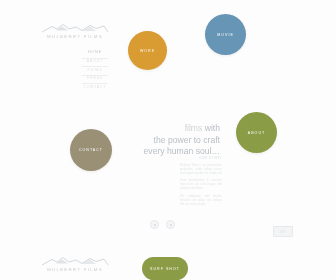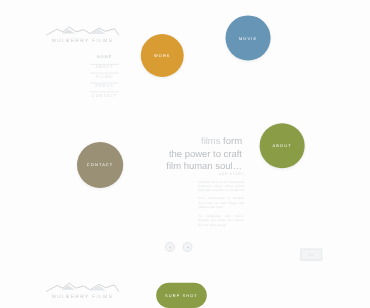--- a/index.html
+++ b/index.html
@@ -105,23 +105,23 @@
     <div class="rule"></div>
     <div class="item">CONTACT</div>
   </nav>
 
   <div class="bubble" id="bubble-work" style="background: rgb(217, 156, 50);">WORK</div>
   <div class="bubble" id="bubble-movie" style="background: rgb(103, 149, 181);">MOVIE</div>
   <div class="bubble" id="bubble-about" style="background: rgb(138, 156, 70);">ABOUT</div>
   <div class="bubble" id="bubble-contact" style="background: rgb(154, 144, 118);">CONTACT</div>
 
   <div class="headline">
-    <span>films </span><span class="em">form</span><br>
+    <span>films </span><span class="em">with</span><br>
     <span class="em">the power to craft</span><br>
-    <span class="em">film human soul…</span>
+    <span class="em">every human soul…</span>
   </div>
 
   <div class="copy">
     <div class="kicker">OUR STORY</div>
     <p>Mulberry Films is an independent production studio telling stories that linger long after the credits roll.</p>
     <p>From documentary to narrative short form, we craft images with patience and intent.</p>
     <p>We collaborate with brands, festivals and artists who believe film can move people.</p>
   </div>
 
   <div class="dots">

